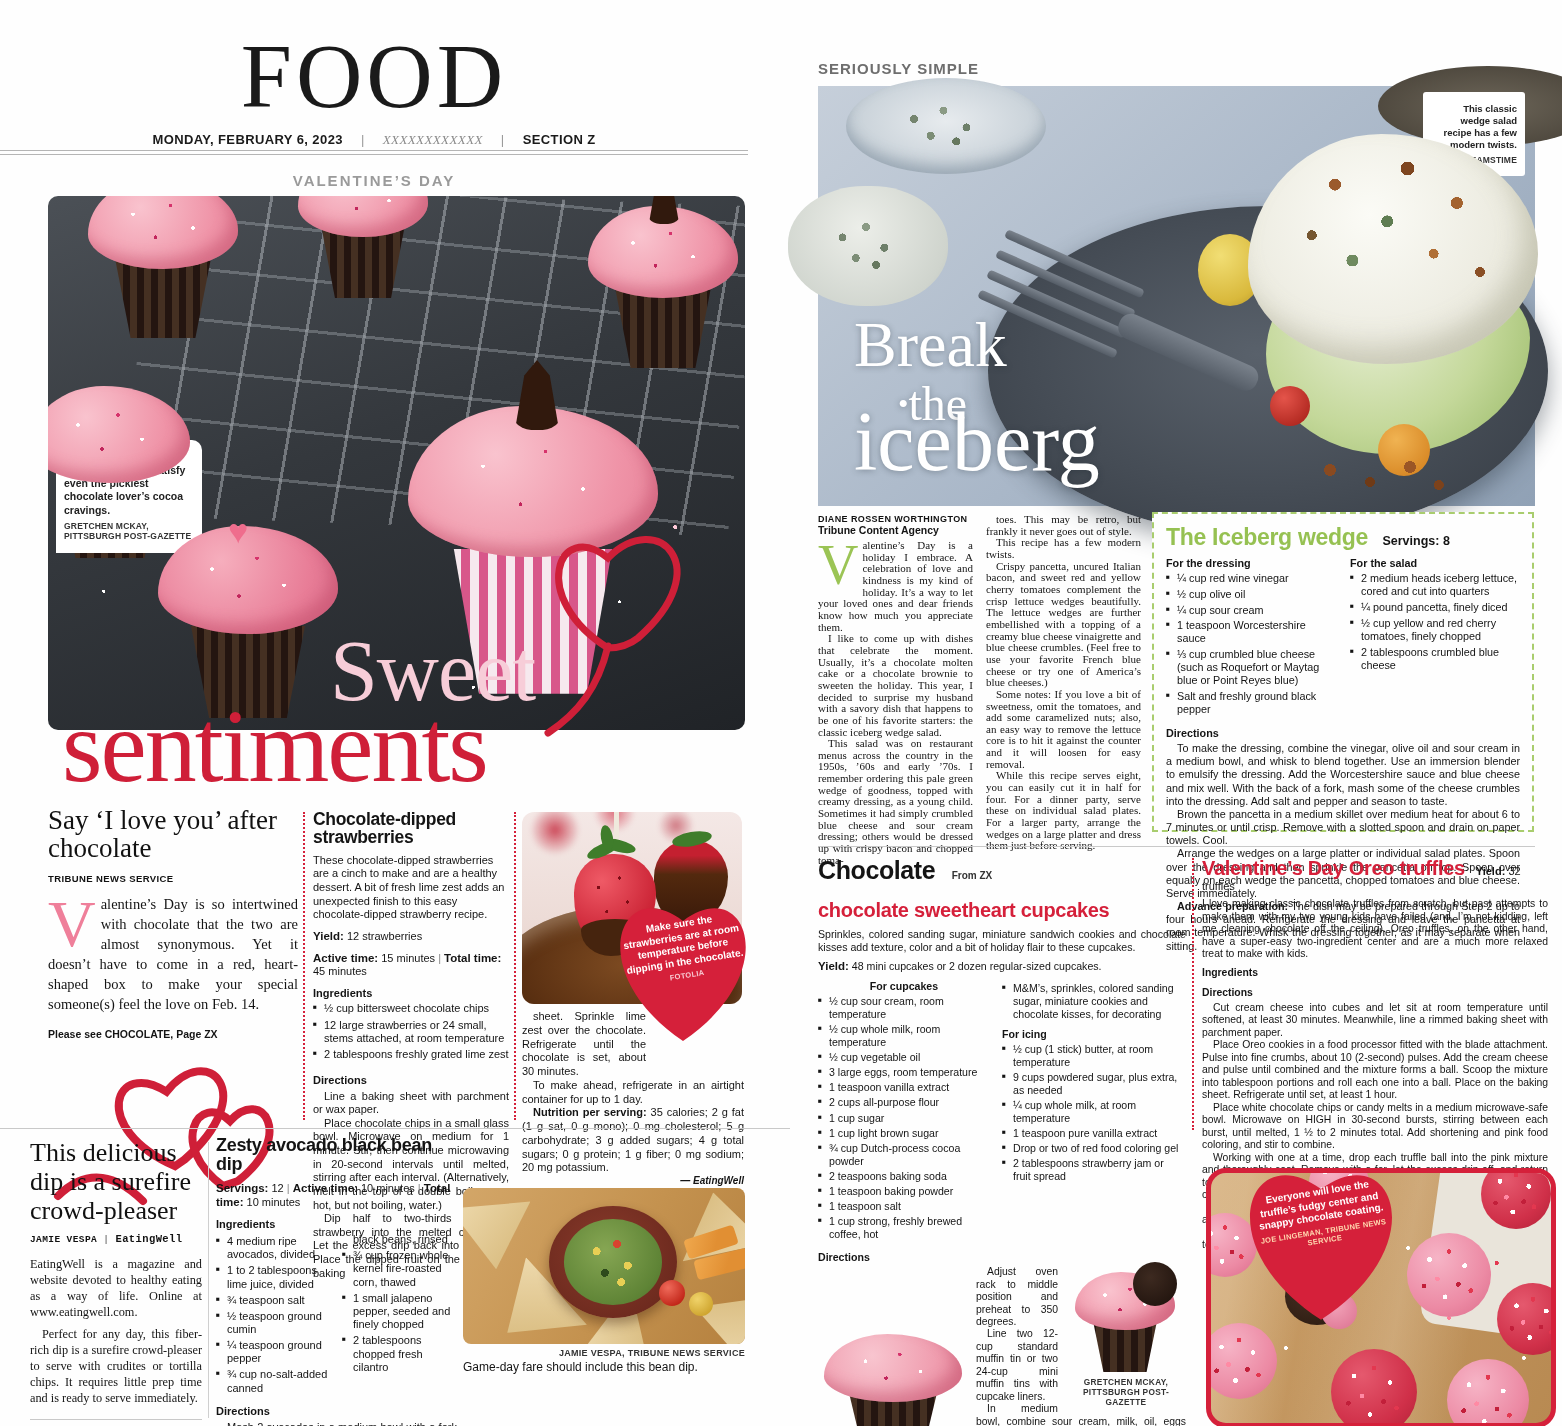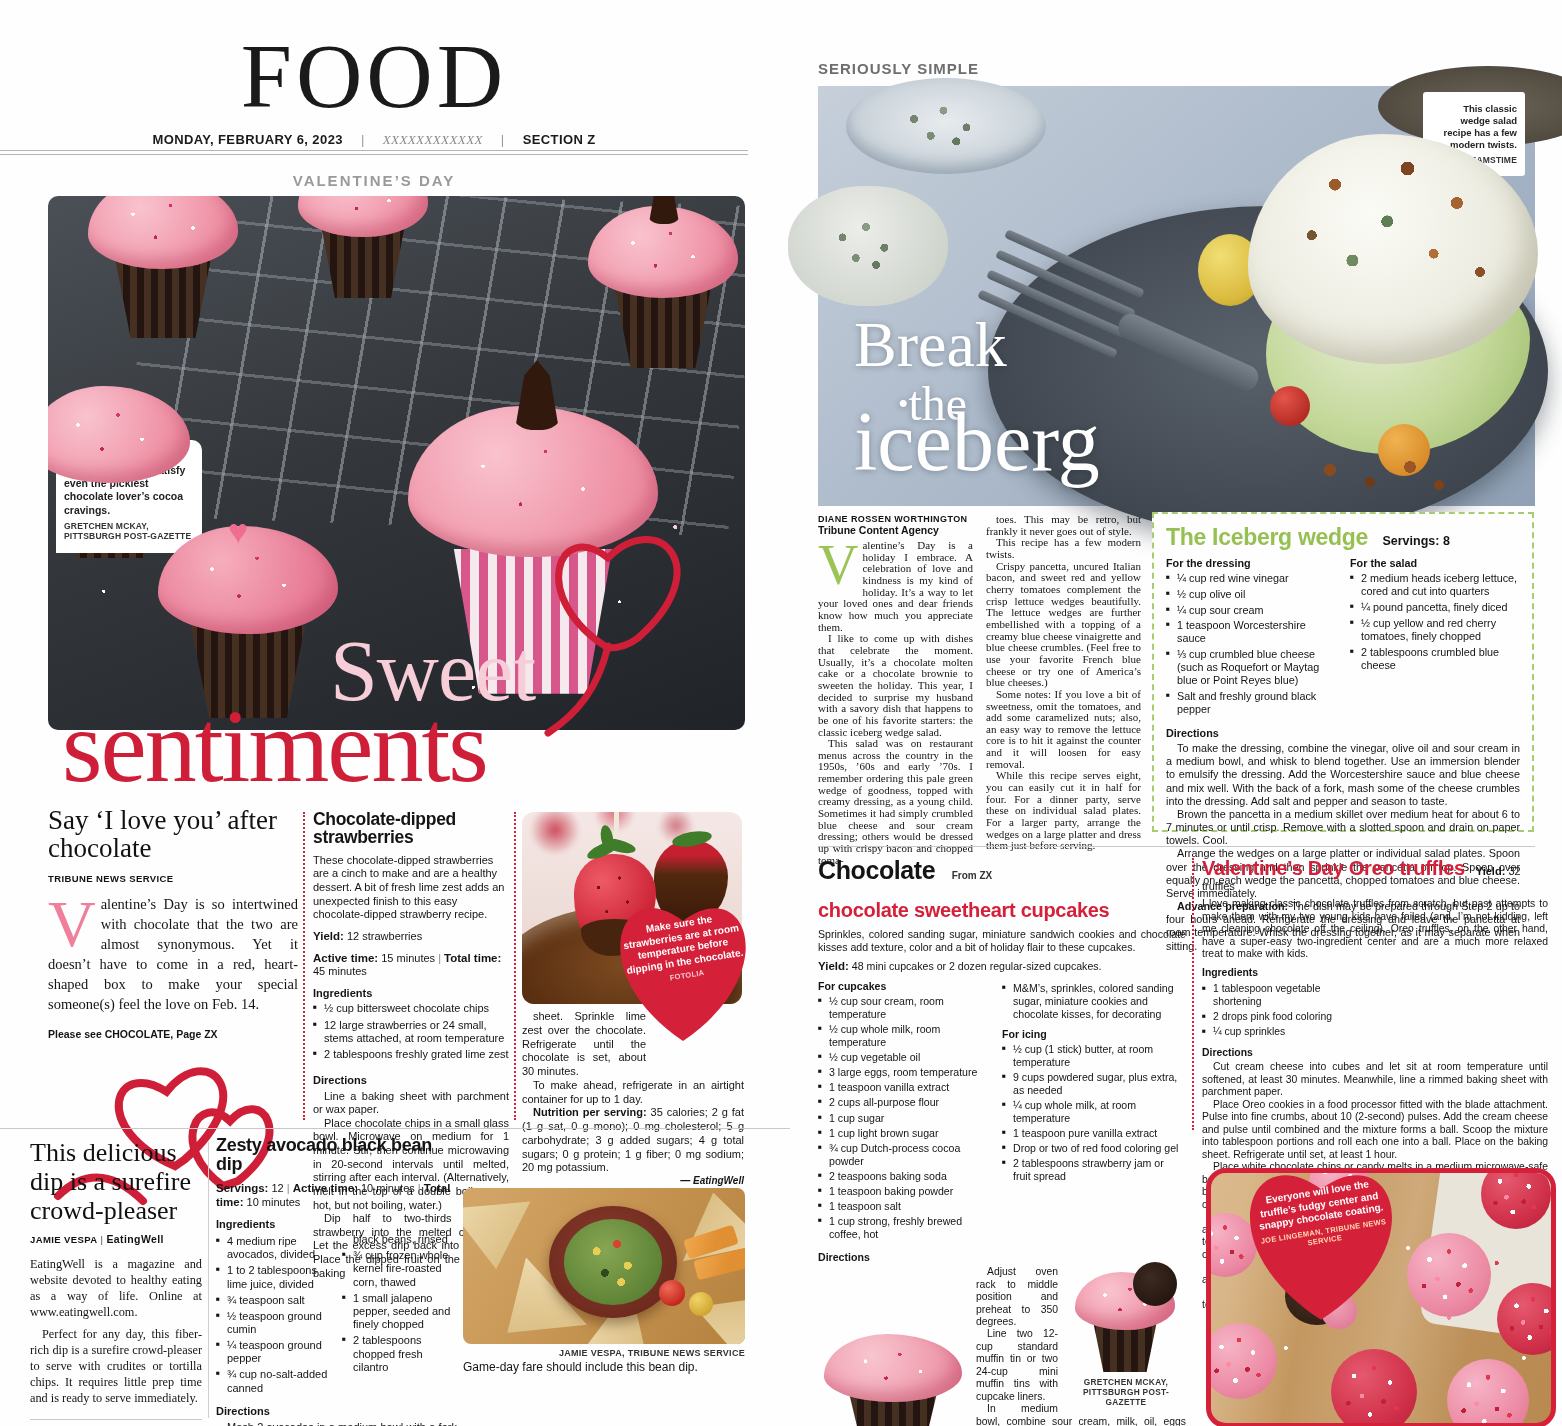--- a/index.html
+++ b/index.html
@@ -361,21 +361,21 @@
   </div>
 
   <div class="abs gray-rule" style="left:0;top:1128px;width:790px;"></div>
 
   <div class="abs" style="left:30px;top:1138px;width:172px;">
     <div class="headline-serif" style="font-size:26px;line-height:1.12;">
       <div>This delicious</div>
       <div>dip is a surefire</div>
       <div>crowd-pleaser</div>
     </div>
-    <div class="by" style="margin-top:8px;">
+    <div class="by" style="margin-top:8px;font-family:Liberation Mono, monospace;">
       <span>JAMIE VESPA</span>
       <span style="color:#888;"> | </span>
       <span style="font-size:10.5px;">EatingWell</span>
     </div>
     <p class="body-serif" style="font-size:12.3px;line-height:1.3;margin:12px 0 0;">EatingWell is a magazine and website devoted to healthy eating as a way of life. Online at www.eatingwell.com.</p>
     <p class="body-serif" style="font-size:12.3px;line-height:1.3;margin:6px 0 0;text-indent:12px;">Perfect for any day, this fiber-rich dip is a surefire crowd-pleaser to serve with crudites or tortilla chips. It requires little prep time and is ready to serve immediately.</p>
     <div class="gray-rule" style="margin:12px 0 10px;"></div>
 
   </div>
 
@@ -528,21 +528,21 @@
     <span style="font-weight:bold;font-size:25px;letter-spacing:-.4px;">Chocolate</span>
     <span style="font-weight:bold;font-size:10px;margin-left:12px;color:#333;">From ZX</span>
   </div>
 
   <div class="abs" style="left:818px;top:898px;width:368px;font-size:10.6px;line-height:1.2;">
     <div class="redhead">chocolate sweetheart cupcakes</div>
     <p style="margin:6px 0 0;text-align:justify;">Sprinkles, colored sanding sugar, miniature sandwich cookies and chocolate kisses add texture, color and a bit of holiday flair to these cupcakes.</p>
     <div class="meta" style="font-size:10.6px;"><b>Yield:</b> <span>48 mini cupcakes or 2 dozen regular-sized cupcakes.</span></div>
     <div style="display:flex;gap:12px;margin-top:6px;">
       <div style="width:172px;">
-        <div class="lbl" style="margin:0 0 2px;">For cupcakes</div>
+        <div class="lbl" style="margin:0 0 2px;text-align:center;">For cupcakes</div>
         <ul class="ing">
             <li>½ cup sour cream, room temperature</li>
             <li>½ cup whole milk, room temperature</li>
             <li>½ cup vegetable oil</li>
             <li>3 large eggs, room temperature</li>
             <li>1 teaspoon vanilla extract</li>
             <li>2 cups all-purpose flour</li>
             <li>1 cup sugar</li>
             <li>1 cup light brown sugar</li>
             <li>¾ cup Dutch-process cocoa powder</li>
@@ -598,25 +598,20 @@
   <div class="abs dotted-v" style="left:1192px;top:858px;height:272px;"></div>
 
   <div class="abs" style="left:1202px;top:856px;width:346px;font-size:10.4px;line-height:1.2;">
     <div>
       <span class="redhead">Valentine’s Day Oreo truffles</span>
       <span style="font-weight:bold;font-size:11px;margin-left:8px;"><b>Yield:</b> <span style="font-weight:normal;">32 truffles</span></span>
     </div>
     <p style="margin:5px 0 0;text-align:justify;">I love making classic chocolate truffles from scratch, but past attempts to make them with my two young kids have failed (and, I’m not kidding, left me cleaning chocolate off the ceiling). Oreo truffles, on the other hand, have a super-easy two-ingredient center and are a much more relaxed treat to make with kids.</p>
     <div class="lbl" style="margin-top:6px;">Ingredients</div>
     <div style="display:flex;gap:12px;">
-      <ul class="ing" style="width:162px;">
-          <li>1 tablespoon vegetable shortening</li>
-          <li>2 drops pink food coloring</li>
-          <li>¼ cup sprinkles</li>
-        </ul>
     </div>
     <div class="lbl" style="margin-top:6px;">Directions</div>
     <div class="dir">
         <p>Cut cream cheese into cubes and let sit at room temperature until softened, at least 30 minutes. Meanwhile, line a rimmed baking sheet with parchment paper.</p>
         <p>Place Oreo cookies in a food processor fitted with the blade attachment. Pulse into fine crumbs, about 10 (2-second) pulses. Add the cream cheese and pulse until combined and the mixture forms a ball. Scoop the mixture into tablespoon portions and roll each one into a ball. Place on the baking sheet. Refrigerate until set, at least 1 hour.</p>
         <p>Place white chocolate chips or candy melts in a medium microwave-safe bowl. Microwave on HIGH in 30-second bursts, stirring between each burst, until melted, 1 ½ to 2 minutes total. Add shortening and pink food coloring, and stir to combine.</p>
         <p>Working with one at a time, drop each truffle ball into the pink mixture and thoroughly coat. Remove with a for, let the excess drip off, and return to the baking sheet. Sprinkle each truffle with sprinkles as soon as it’s coated — you’ll need about ¼ cup total.</p>
         <p>Once all the Oreo balls are coated, refrigerate until the chocolate is firm, at least 10 minutes.</p>
       </div>
     <p style="margin:0;text-indent:11px;text-align:justify;">

